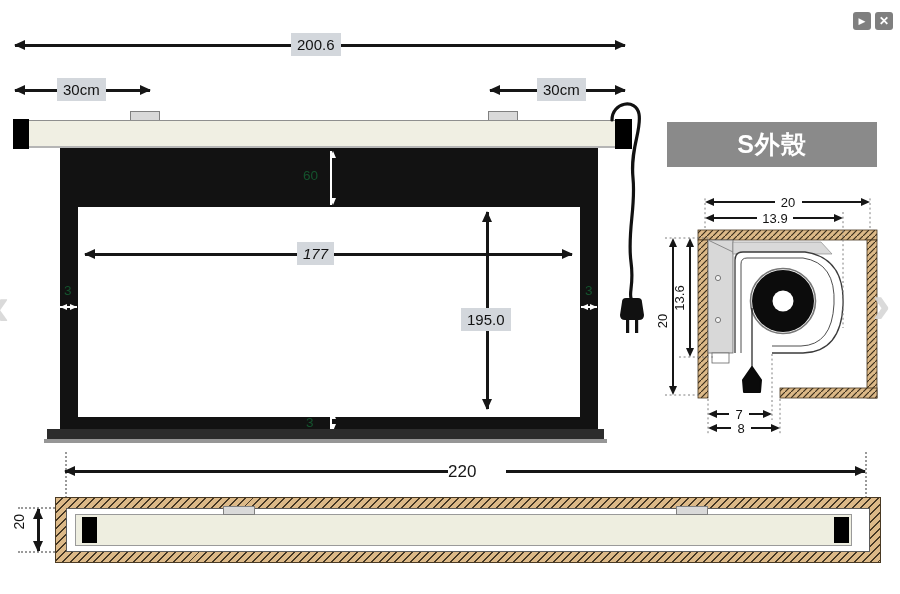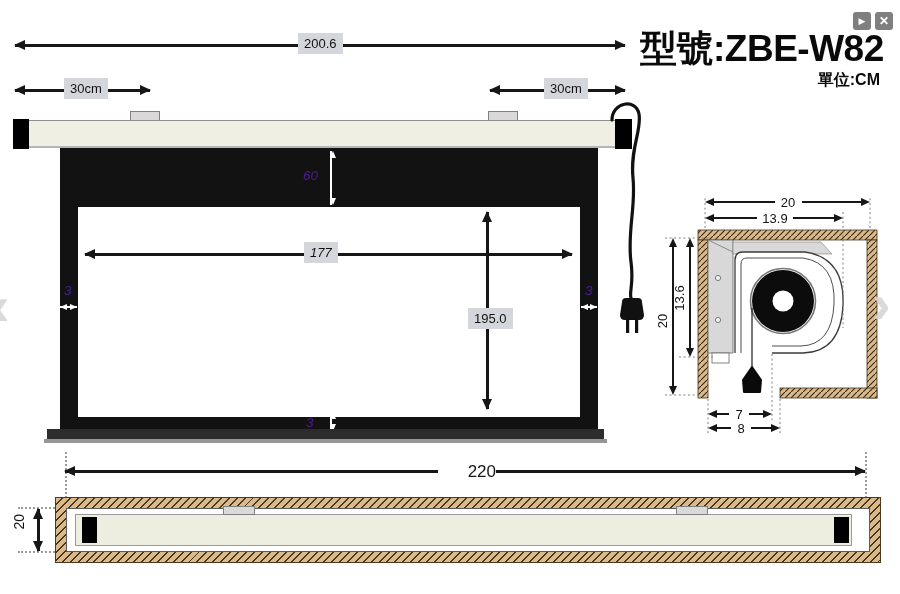--- a/index.html
+++ b/index.html
@@ -23,23 +23,23 @@
   .wdimh::before { content:""; position:absolute; left:0; top:-4.5px; width:0; height:0;
     border-top:3.5px solid transparent; border-bottom:3.5px solid transparent; border-right:7px solid #fff; }
   .wdimh::after { content:""; position:absolute; right:0; top:-4.5px; width:0; height:0;
     border-top:3.5px solid transparent; border-bottom:3.5px solid transparent; border-left:7px solid #fff; }
   .wdimv { position:absolute; width:0; border-left:2px solid #fff; }
   .wdimv::before { content:""; position:absolute; top:0; left:-2.5px; width:0; height:0;
     border-left:3.5px solid transparent; border-right:3.5px solid transparent; border-bottom:7px solid #fff; }
   .wdimv::after { content:""; position:absolute; bottom:0; left:-2.5px; width:0; height:0;
     border-left:3.5px solid transparent; border-right:3.5px solid transparent; border-top:7px solid #fff; }
 
-  .chip { position:absolute; background:#d3d7dc; color:#121212; font-size:13px; line-height:1;
-    padding:4px 6px; white-space:nowrap;margin-left:7px; }
-  .wlab { position:absolute; color:#4c1d95; font-size:13.5px; line-height:1;font-style:italic; }
+  .chip { position:absolute; background:#d3d7dc; color:#121212; font-size:15px; line-height:1;
+    padding:4px 6px; white-space:nowrap; }
+  .wlab { position:absolute; color:#14532d; font-size:13.5px; line-height:1; }
   .dotv { position:absolute; width:0; border-left:2px dotted #9a9a9a; }
   .doth { position:absolute; height:0; border-top:2px dotted #9a9a9a; }
 
   
   .hatch { background-color:#dcb988;
     background-image:repeating-linear-gradient(135deg, rgba(42,32,18,0) 0px, rgba(42,32,18,0) 4.2px,
       rgba(42,32,18,0.85) 4.2px, rgba(42,32,18,0.85) 5.6px); }
 
   
   .winbtn { position:absolute; width:18px; height:18px; background:#7f7f7f; border:none; border-radius:3px;
@@ -65,37 +65,36 @@
   .botbar  { position:absolute; left:47px; top:429px; width:557px; height:10px; background:#2c2c2c; }
   .botlip  { position:absolute; left:44px; top:439px; width:563px; height:4px; background:#969696; }
 
   
   .case-frame { position:absolute; left:55px; top:497px; width:826px; height:66px; border:1px solid #4a3a24; }
   .case-inner { position:absolute; left:66px; top:508px; width:804px; height:44px; background:#fff; border:1px solid #5a5a5a; }
   .tv-bar { position:absolute; left:75px; top:514px; width:777px; height:32px; background:#eeeee0; border:1px solid #9a9a9a; }
   .vtext { position:absolute; writing-mode:vertical-rl; transform:rotate(180deg);
     font-size:14px; color:#121212; line-height:1; }
 
-  .lab220 { position:absolute; left:438px; top:460px; width:58px; height:23px; background:#fff;
-    text-align:right; font-size:17px; color:#161616; line-height:23px; }
+  .lab220 { position:absolute; left:448px; top:460px; width:58px; height:23px; background:#fff;
+    text-align:left; font-size:17px; color:#161616; line-height:23px; }
 
   svg text { font-family:"Liberation Sans","DejaVu Sans",sans-serif; font-size:13px; fill:#121212; }
 </style>
 </head>
 <body>
 
 <div class="stage">
 
   <button class="winbtn" style="left:853px; top:12px; font-size:9px;">▶</button>
   <button class="winbtn" style="left:875px; top:12px; font-size:12px; font-weight:700;">✕</button>
   <div class="chev" style="left:-9px; top:278px;">‹</div>
   <div class="chev" style="left:872px; top:276px;">›</div>
 
-  <div class="title">型號:ZBE-W82</div>
-  <div class="unit">單位:CM</div>
+  <div class="banner">S外殼</div>
 
   <div>
 
     <div class="dimh" style="left:15px; top:44px; width:610px;"></div>
     <div class="chip" style="left:291px; top:33px;">200.6</div>
 
     <div class="dimh" style="left:15px; top:89px; width:135px;"></div>
     <div class="chip" style="left:57px; top:78px;">30cm</div>
     <div class="dimh" style="left:490px; top:89px; width:135px;"></div>
     <div class="chip" style="left:537px; top:78px;">30cm</div>

